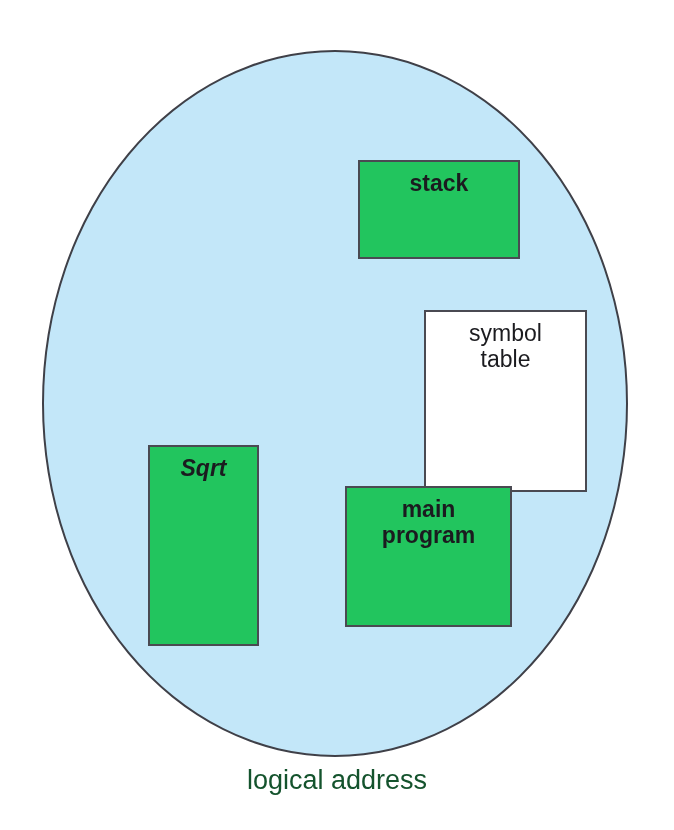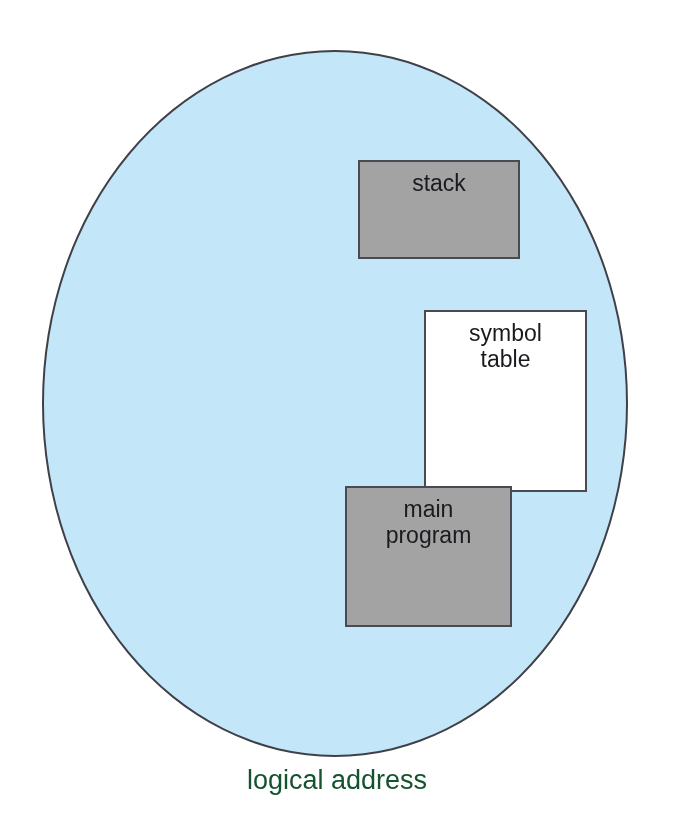--- a/index.html
+++ b/index.html
@@ -42,21 +42,21 @@
     box-sizing: border-box;
     border: 2px solid #4a4a52;
     display: flex;
     justify-content: center;
     text-align: center;
     color: #1b1b1f;
     font-size: 23px;
     line-height: 1.12;
   }
   .segment.fill-white { background: #ffffff; }
-  .segment.fill-gray  { background: #a3a3a3; }
+  .segment.fill-gray  { background: #22c55e; font-weight: bold; }
 
   
   .segment .seg-label {
     display: block;
     padding-top: 9px;
     white-space: pre-line;
   }
   .segment.label-left {
     justify-content: flex-start;
   }
@@ -95,20 +95,23 @@
 
   <div class="segment fill-gray" id="seg-stack">
     <span class="seg-label">stack</span>
   </div>
 
   <div class="segment fill-white" id="seg-symtable">
     <span class="seg-label">symbol
 table</span>
   </div>
 
+  <div class="segment fill-gray italic" id="seg-sqrt">
+    <span class="seg-label">Sqrt</span>
+  </div>
 
   <div class="segment fill-gray" id="seg-mainprog">
     <span class="seg-label">main
 program</span>
   </div>
 
   <div class="caption">logical address</div>
 
 </div>
 

